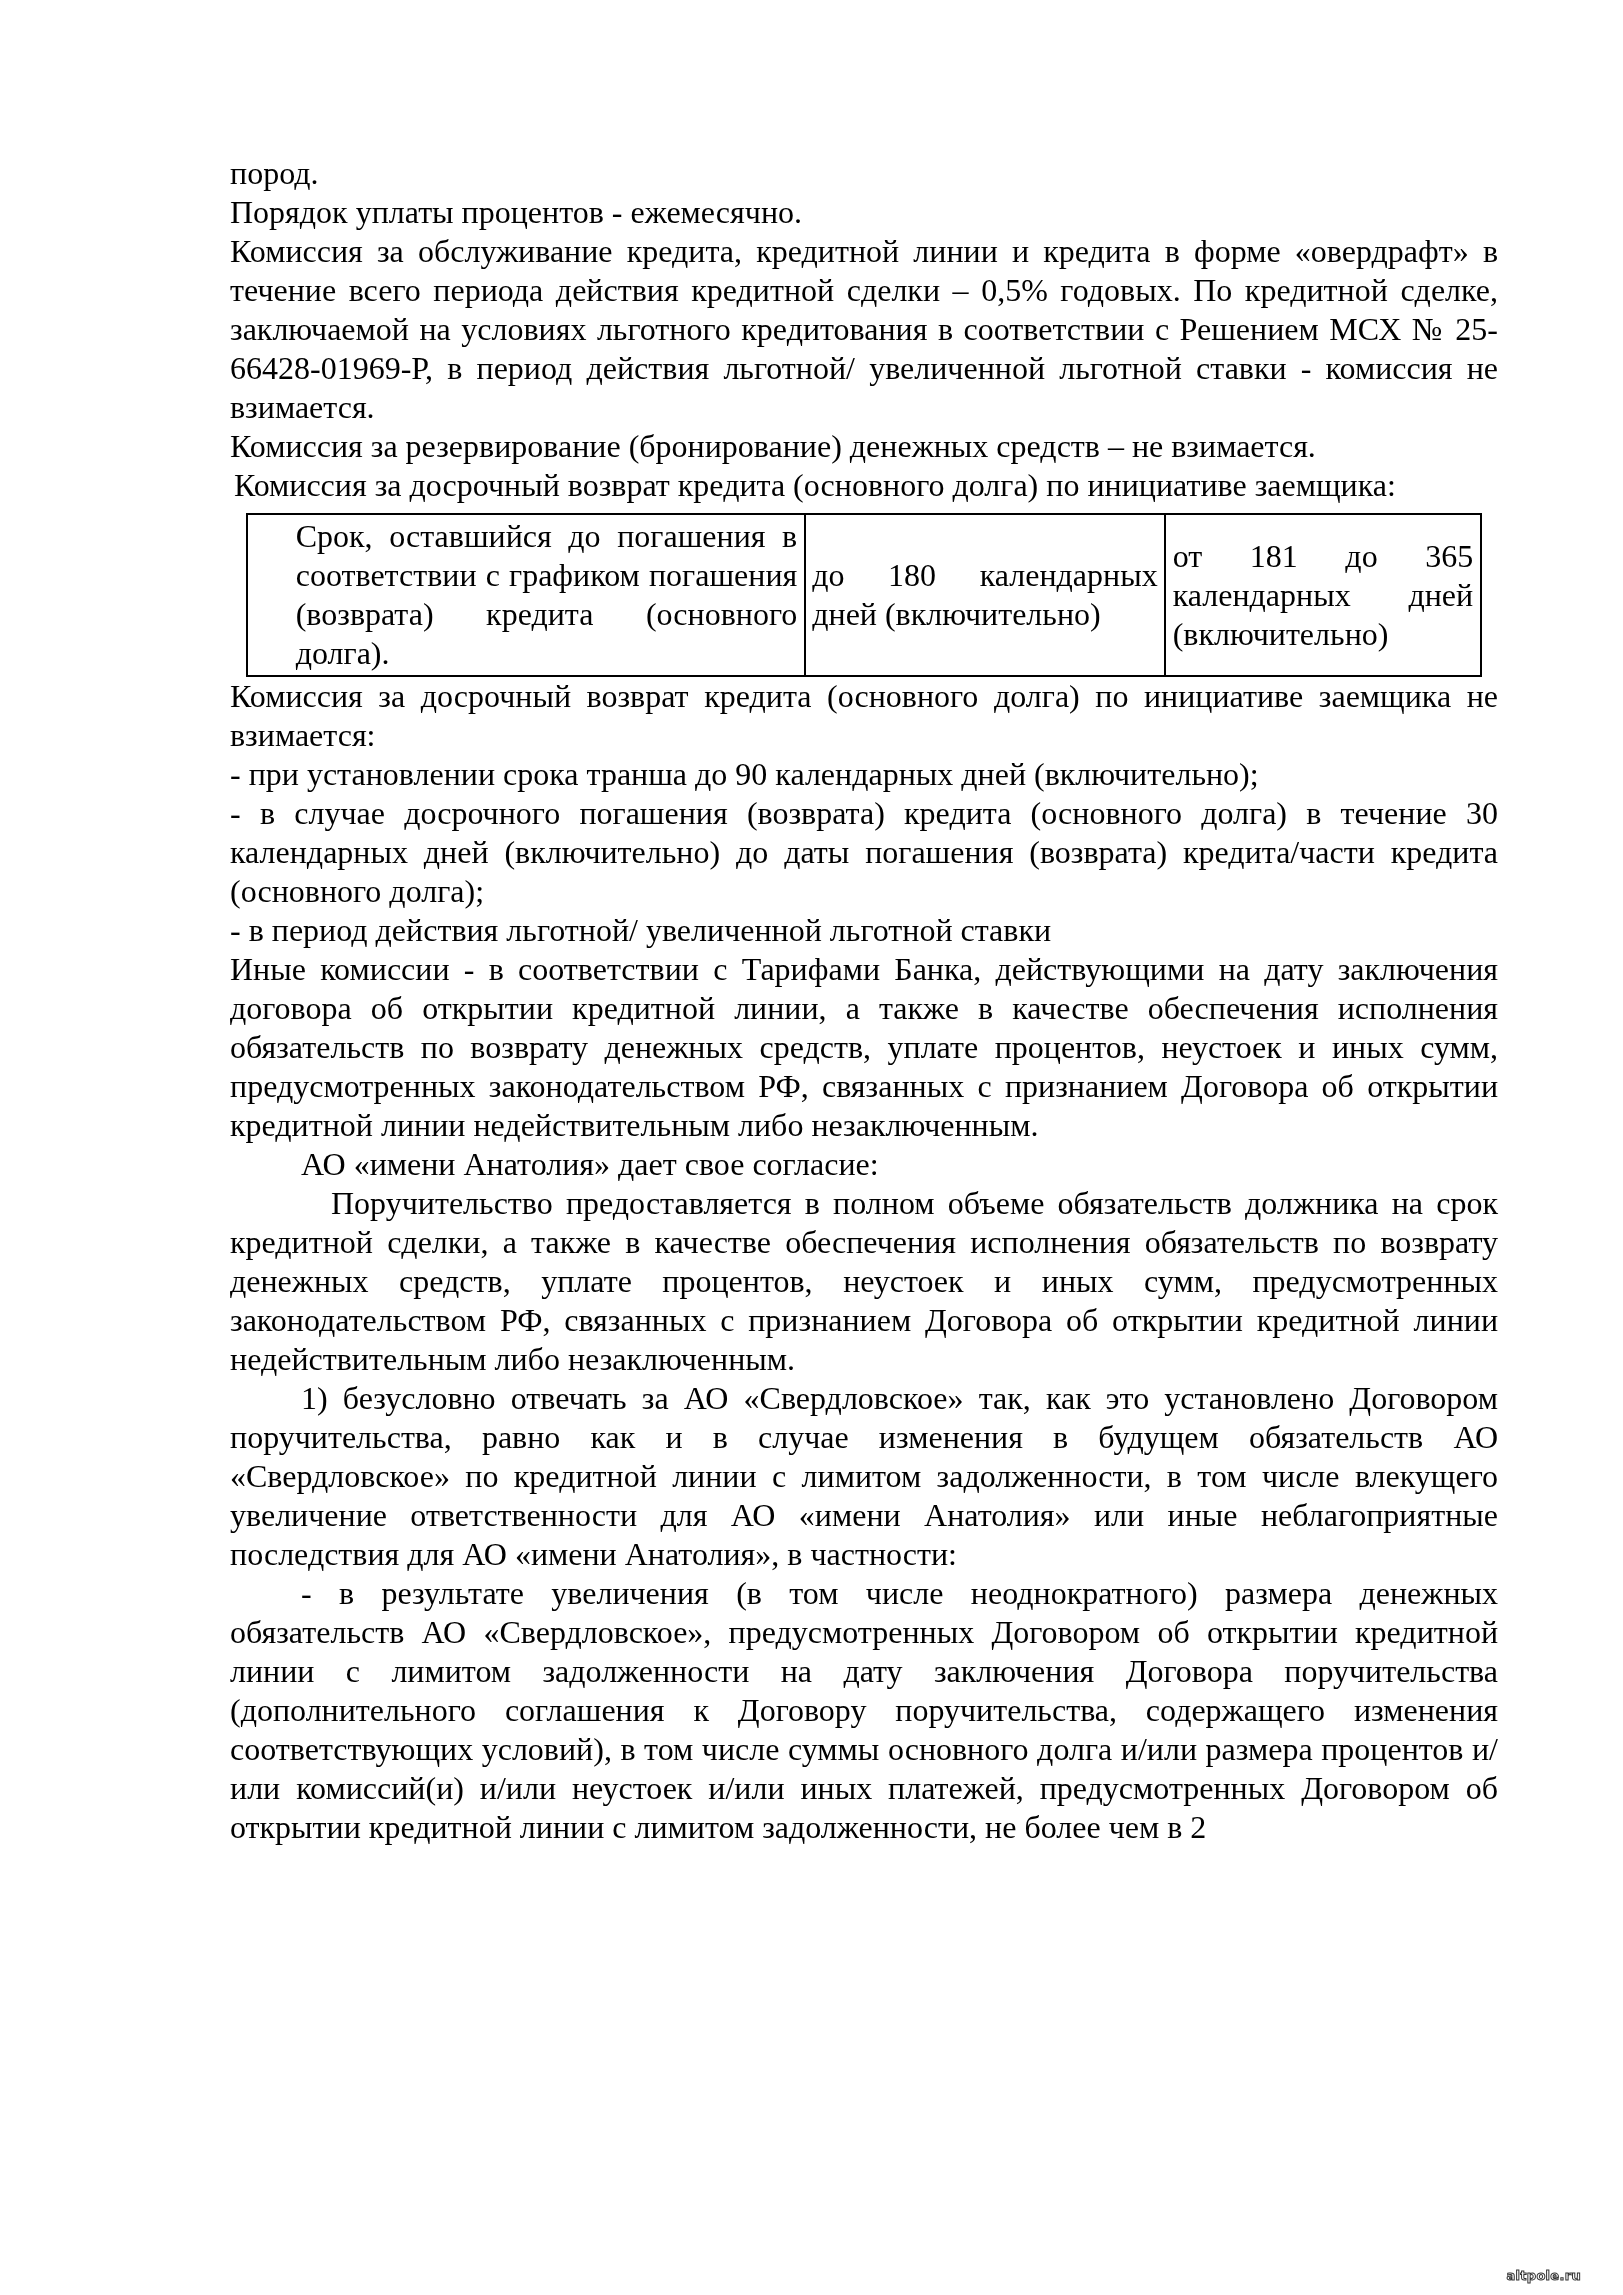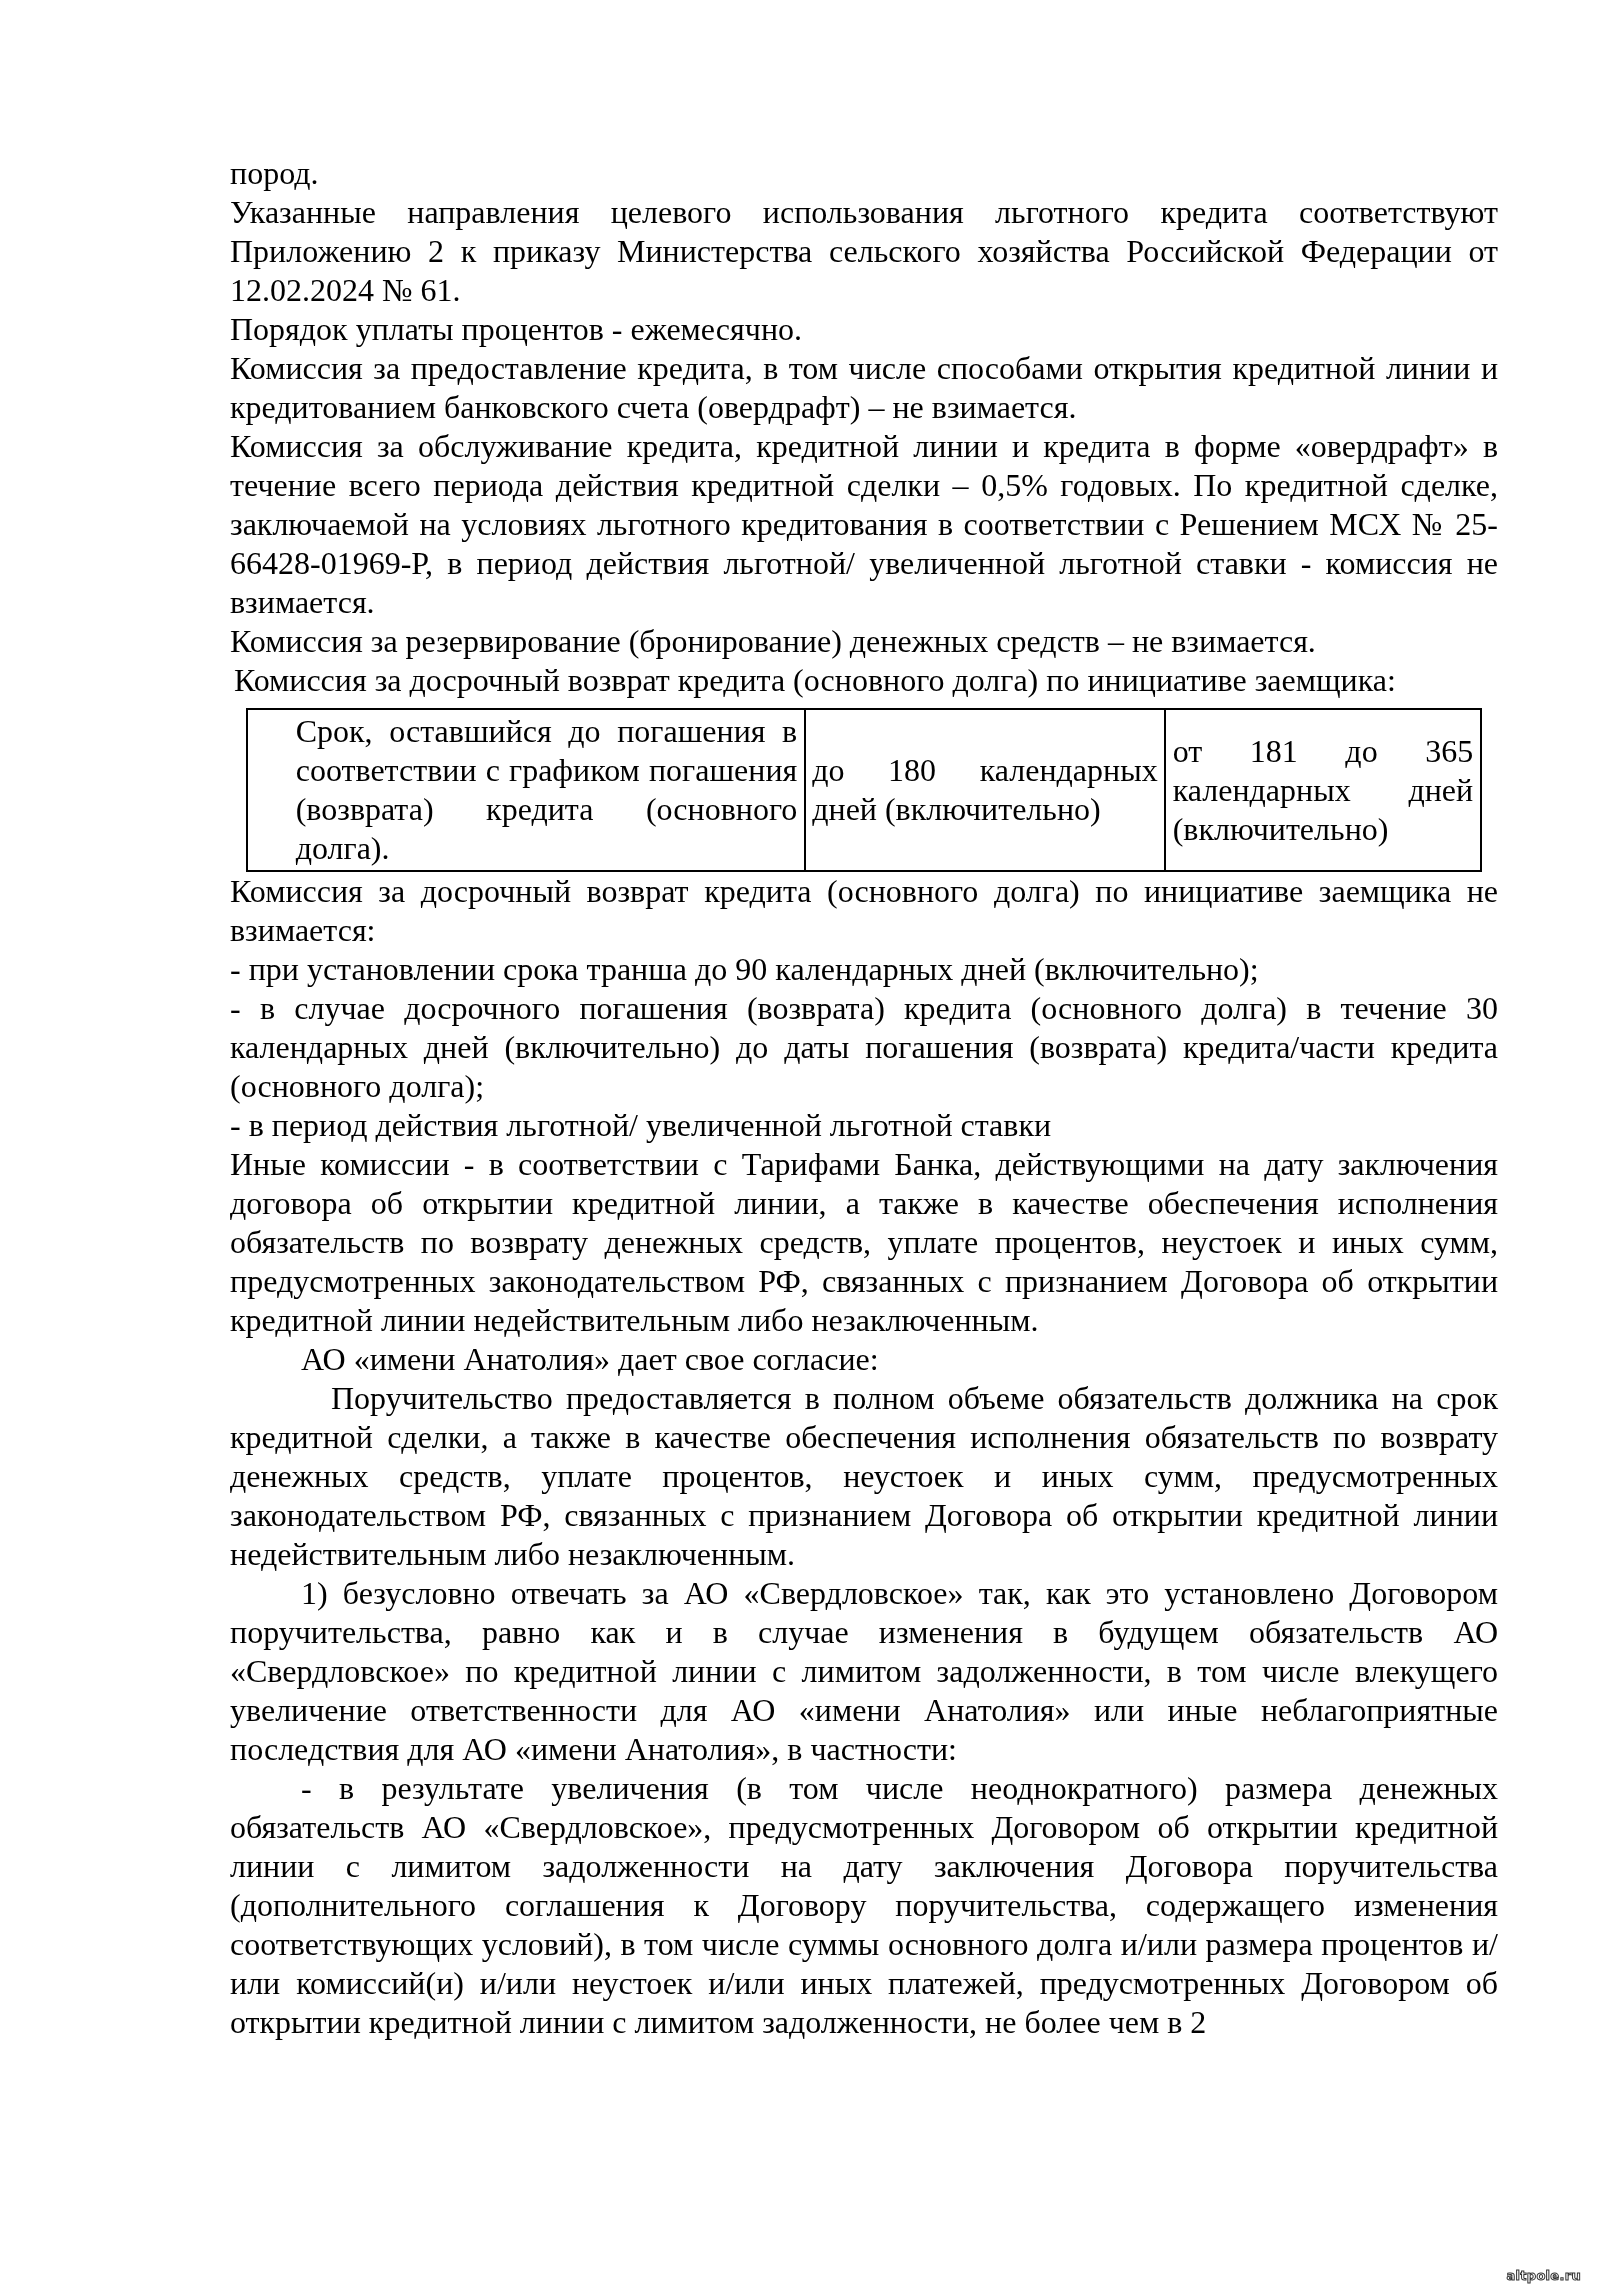--- a/index.html
+++ b/index.html
@@ -68,25 +68,23 @@
       letter-spacing: 0.3px;
     }
   </style>
 </head>
 <body>
 
 <div class="page">
 
   <p class="p left">пород.</p>
 
-  <p class="p">Указанные направления целевого использования льготного кредита соответствуют Приложению 2 к приказу Министерства сельского хозяйства Российской Федерации от 12.02.2024 № 61.</p>
 
   <p class="p"><b>Порядок уплаты процентов</b><span> - ежемесячно.</span></p>
 
-  <p class="p"><b>Комиссия за предоставление кредита</b><span>, в том числе способами открытия кредитной линии и кредитованием банковского счета (овердрафт) – не взимается.</span></p>
 
   <p class="p"><b>Комиссия за обслуживание кредита</b><span>, кредитной линии и кредита в форме «овердрафт» в течение всего периода действия кредитной сделки – 0,5% годовых. По кредитной сделке, заключаемой на условиях льготного кредитования в соответствии с Решением МСХ № 25-66428-01969-Р, в период действия льготной/ увеличенной льготной ставки - комиссия не взимается.</span></p>
 
   <p class="p"><b>Комиссия за резервирование</b><span> (бронирование) денежных средств – не взимается.</span></p>
 
   <p class="p lead-shift"><b>Комиссия за досрочный возврат кредита (основного долга)</b><span> по инициативе заемщика:</span></p>
 
   <table class="fees">
     <tbody>
         <tr class="head">

